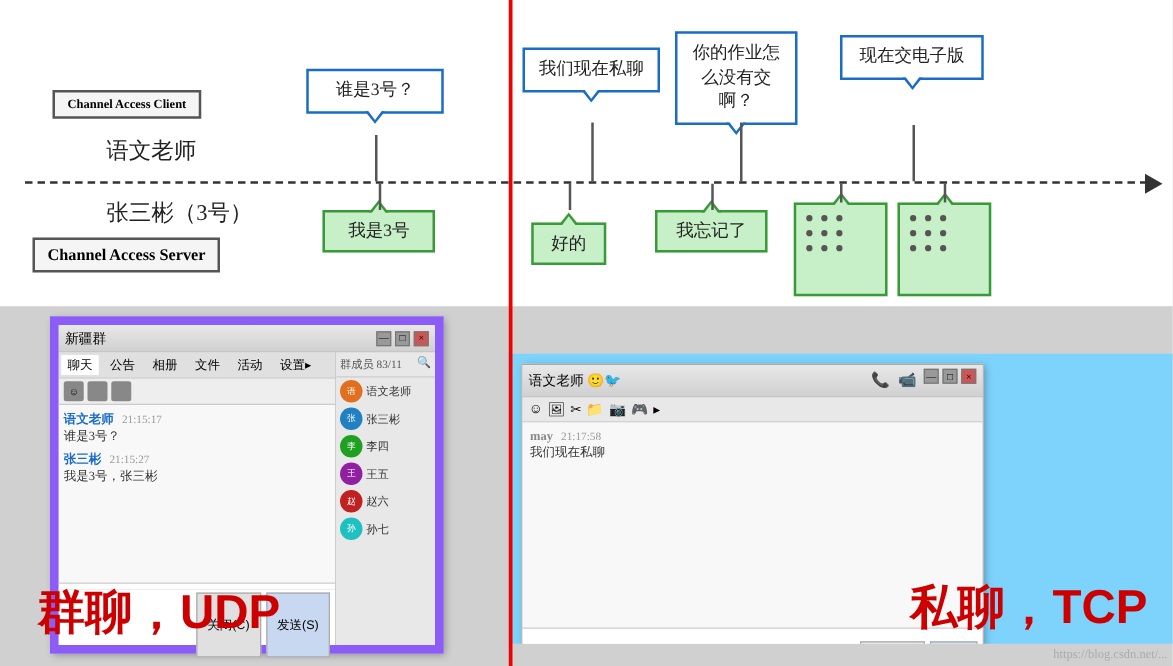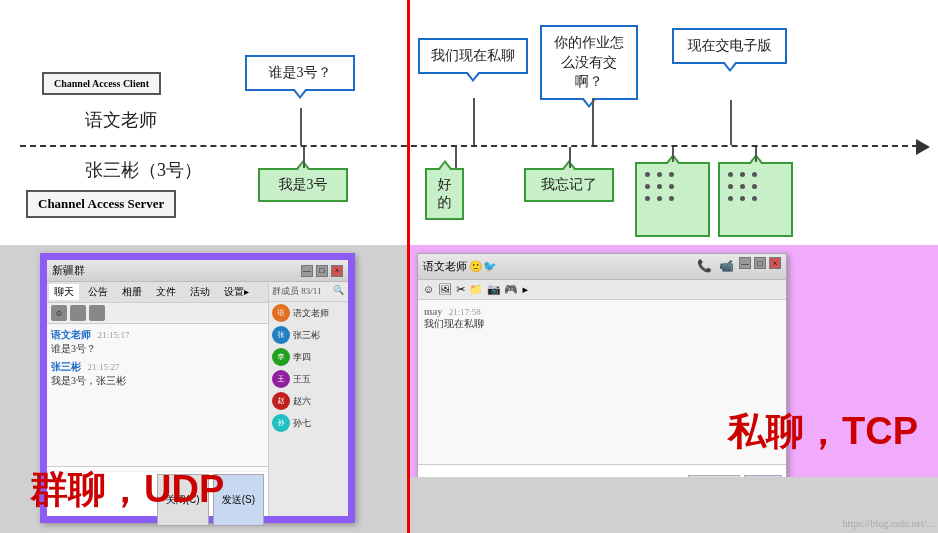--- a/index.html
+++ b/index.html
@@ -316,21 +316,22 @@
       color: #cc0000;
       font-family: '黑体', 'SimHei', sans-serif;
     }
 
     
     .chat-right {
       width: 531px;
       height: 232px;
       position: relative;
       overflow: hidden;
-      background: #f0abfc;
+      background: #7dd3fc;
+      margin-top: 38px;
     }
 
     .qq-window2 {
       position: absolute;
       top: 8px;
       left: 10px;
       width: 370px;
       height: 258px;
       background: #f0f0f0;
       border: 1px solid #aaa;
@@ -369,21 +370,21 @@
       border-top: 1px solid #ccc;
       background: #fff;
     }
     .qq-send-bar2 {
       display: flex; justify-content: flex-end; padding: 2px 4px; gap: 4px;
     }
 
     
     .private-label {
       position: absolute;
-      bottom: 20px;
+      bottom: 4px;
       right: 20px;
       font-size: 38px;
       font-weight: bold;
       color: #cc0000;
       font-family: '黑体', 'SimHei', sans-serif;
     }
 
     
     .watermark {
       position: absolute;
@@ -450,21 +451,21 @@
   </div>
   <div class="connector" style="left:730px; top:100px; height:45px;"></div>
 
   <div class="bubble-green" style="left:258px; top:168px; width:90px;">
     <div class="tail-up" style="border-bottom-color:#3a9a3a;"></div>
     <div class="tail-up-inner"></div>
     <span>我是3号</span>
   </div>
   <div class="connector" style="left:303px; top:147px; height:21px; background:#555;"></div>
 
-  <div class="bubble-green" style="left:425px; top:168px; width:39px;">
+  <div class="bubble-green" style="left:425px; top:178px; width:60px;">
     <div class="tail-up" style="border-bottom-color:#3a9a3a;"></div>
     <div class="tail-up-inner"></div>
     <span>好的</span>
   </div>
   <div class="connector" style="left:455px; top:147px; height:21px; background:#555;"></div>
 
   <div class="bubble-green" style="left:524px; top:168px; width:90px;">
     <div class="tail-up" style="border-bottom-color:#3a9a3a;"></div>
     <div class="tail-up-inner"></div>
     <span>我忘记了</span>

